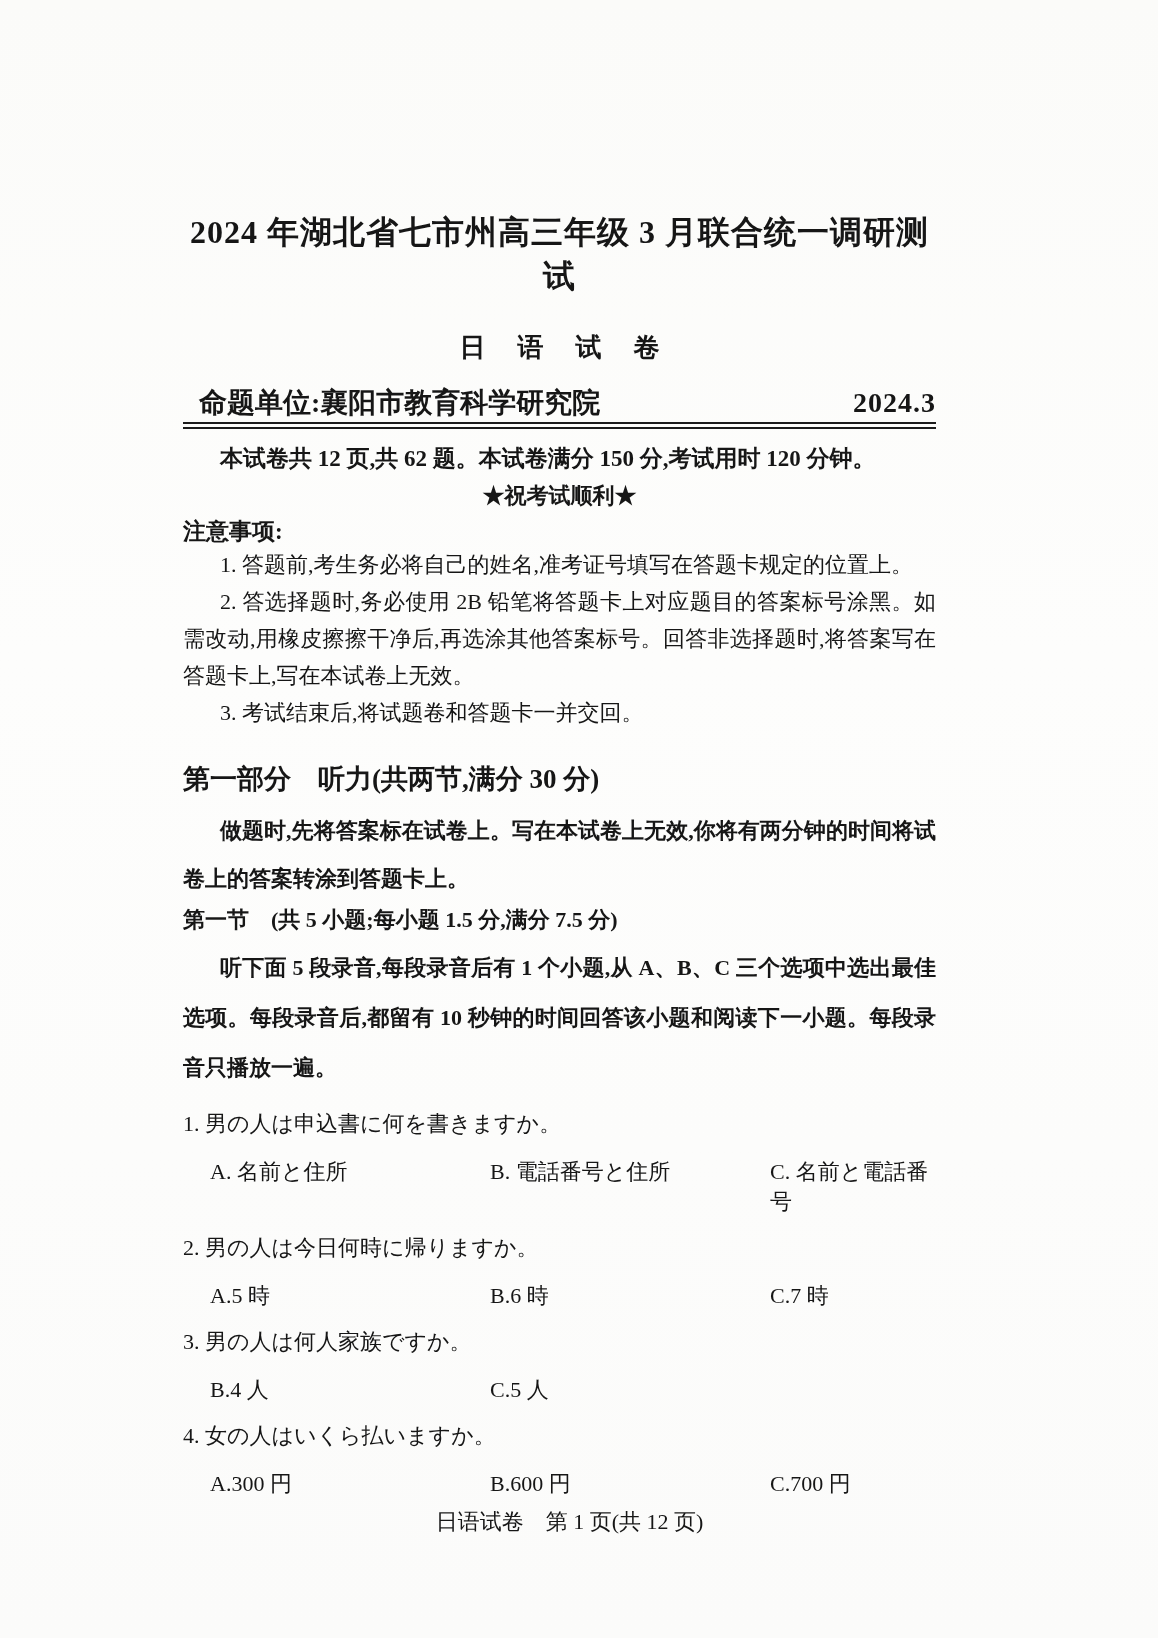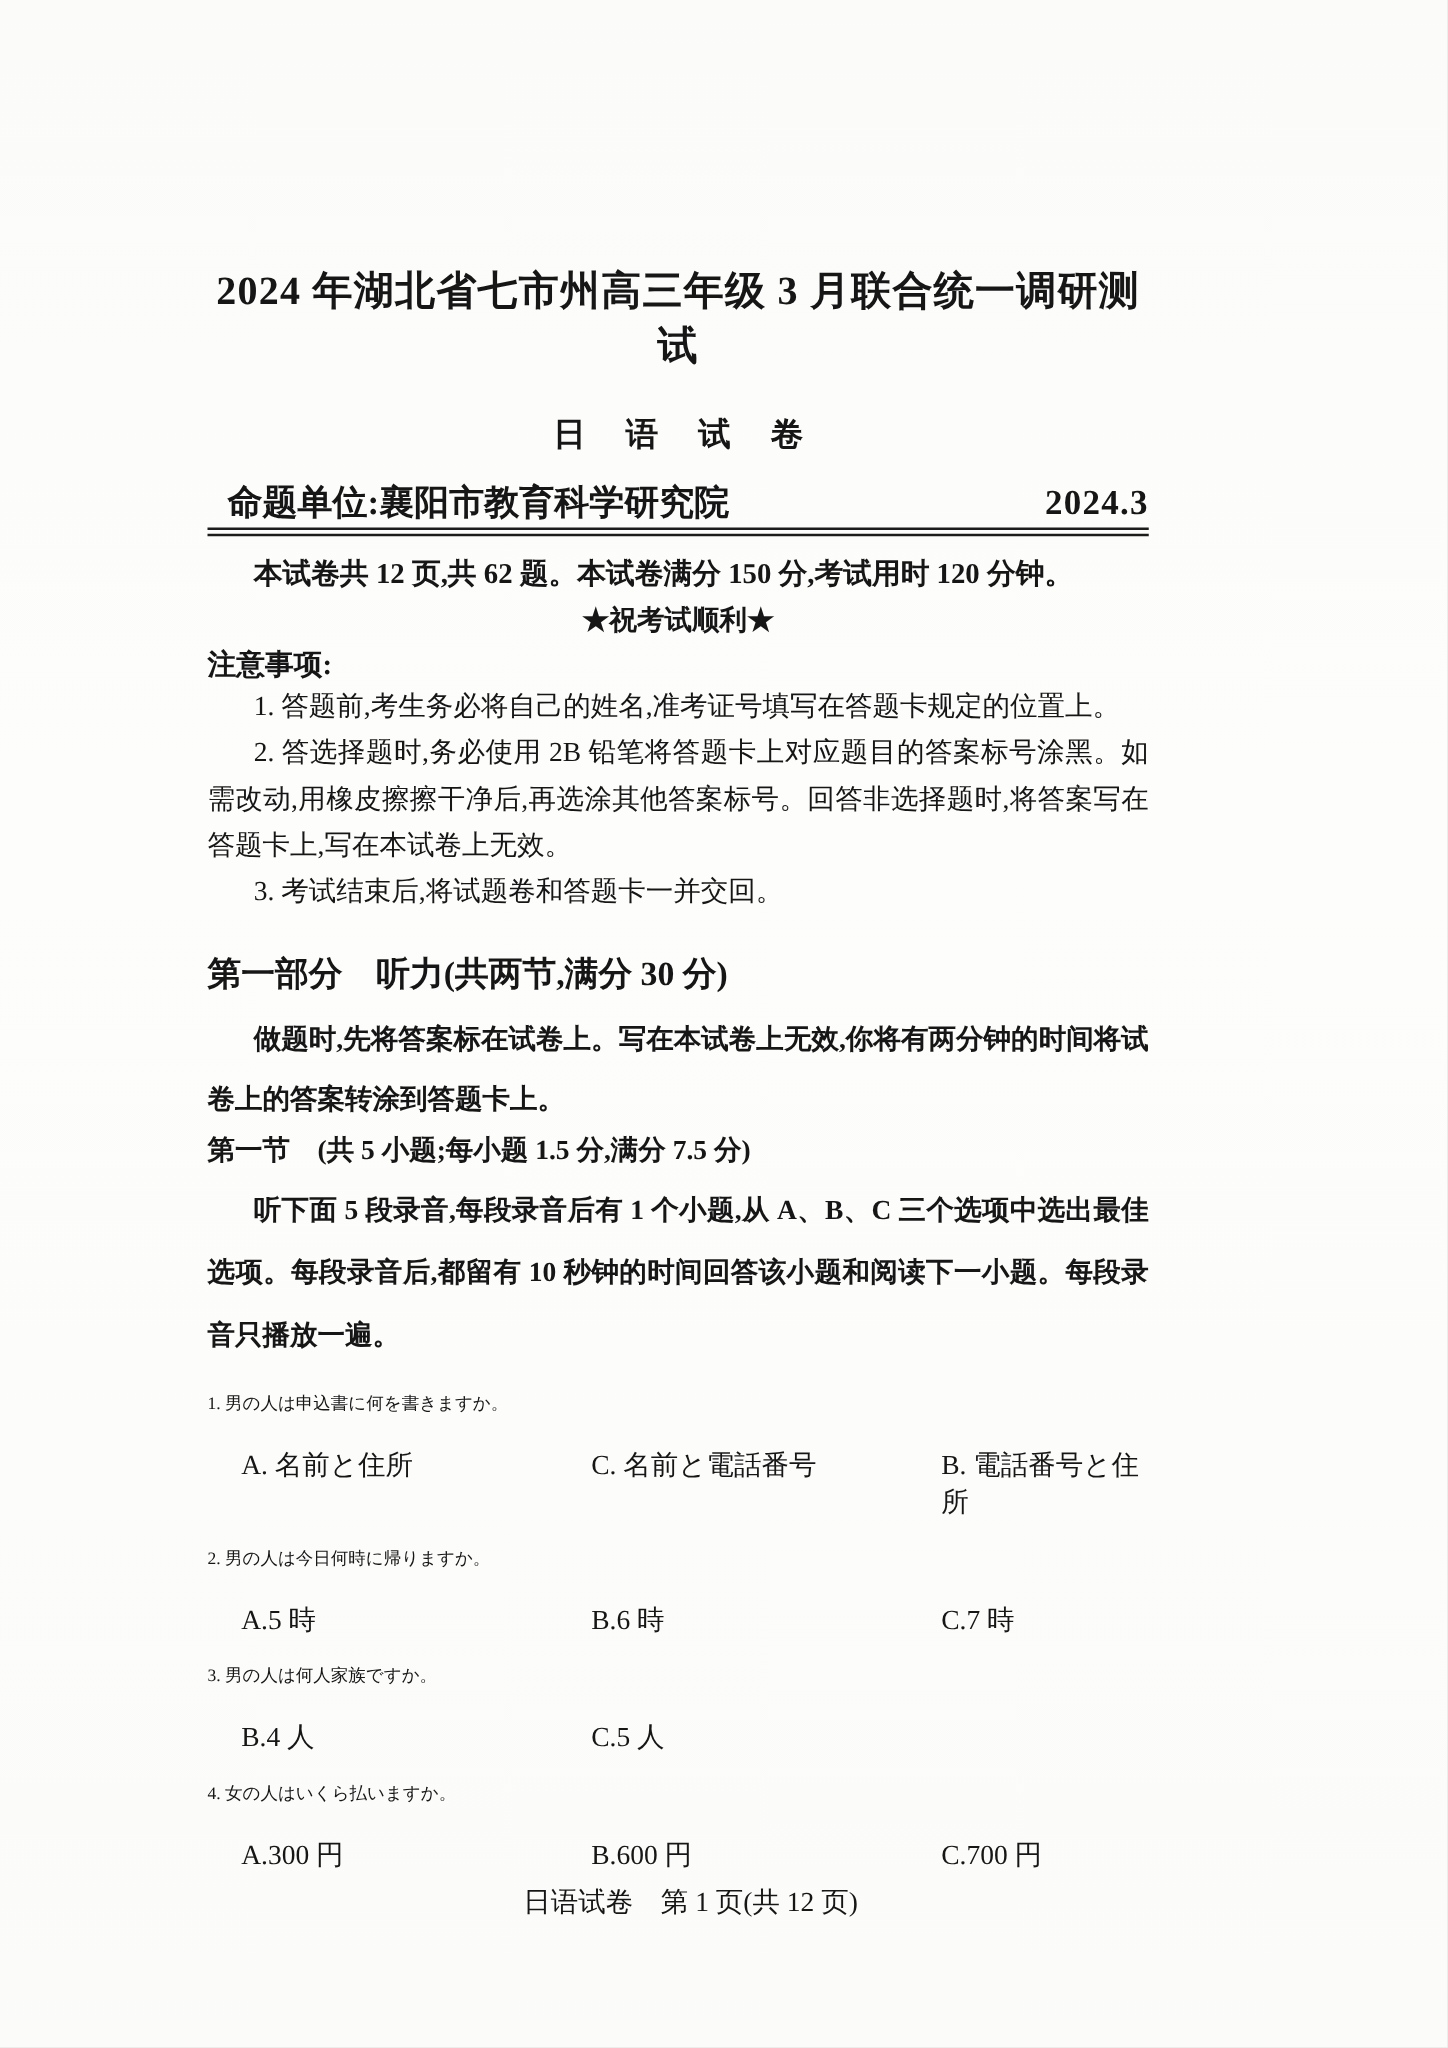--- a/index.html
+++ b/index.html
@@ -12,21 +12,21 @@
     width: 1158px;
     height: 1638px;
     margin: 0 auto;
     background: linear-gradient(180deg, #fbfbf9 0%, #fdfdfc 40%, #fbfbfa 100%);
     font-family: "Liberation Serif", "DejaVu Serif", serif;
     color: #161616;
     overflow: hidden;
   }
   .content {
     position: absolute;
-    left: 166px;
+    left: 183px;
     top: 0;
     width: 753px;
   }
   .title {
     margin: 0;
     padding-top: 210px;
     text-align: center;
     font-size: 32px;
     line-height: 44px;
     font-weight: bold;
@@ -102,21 +102,21 @@
   .para.listen { line-height: 50px; margin-top: 8px; }
   .section-heading {
     margin: 2px 0 0 0;
     font-size: 22px;
     line-height: 30px;
     font-weight: bold;
   }
   .question { margin-top: 16px; }
   .q-text {
     margin: 0;
-    font-size: 14px;
+    font-size: 22px;
     line-height: 30px;
   }
   .options {
     margin-top: 18px;
     display: grid;
     grid-template-columns: 280px 280px 1fr;
     padding-left: 27px;
     font-size: 22px;
     line-height: 30px;
   }
@@ -160,22 +160,22 @@
     <p class="para">做题时,先将答案标在试卷上。写在本试卷上无效,你将有两分钟的时间将试卷上的答案转涂到答题卡上。</p>
 
     <p class="section-heading">第一节　(共 5 小题;每小题 1.5 分,满分 7.5 分)</p>
 
     <p class="para listen">听下面 5 段录音,每段录音后有 1 个小题,从 A、B、C 三个选项中选出最佳选项。每段录音后,都留有 10 秒钟的时间回答该小题和阅读下一小题。每段录音只播放一遍。</p>
 
     <div class="question">
       <p class="q-text">1. 男の人は申込書に何を書きますか。</p>
       <div class="options">
         <span>A. 名前と住所</span>
+        <span>B. 電話番号と住所</span>
         <span>C. 名前と電話番号</span>
-        <span>B. 電話番号と住所</span>
       </div>
     </div>
 
     <div class="question">
       <p class="q-text">2. 男の人は今日何時に帰りますか。</p>
       <div class="options">
         <span>A.5 時</span>
         <span>B.6 時</span>
         <span>C.7 時</span>
       </div>

